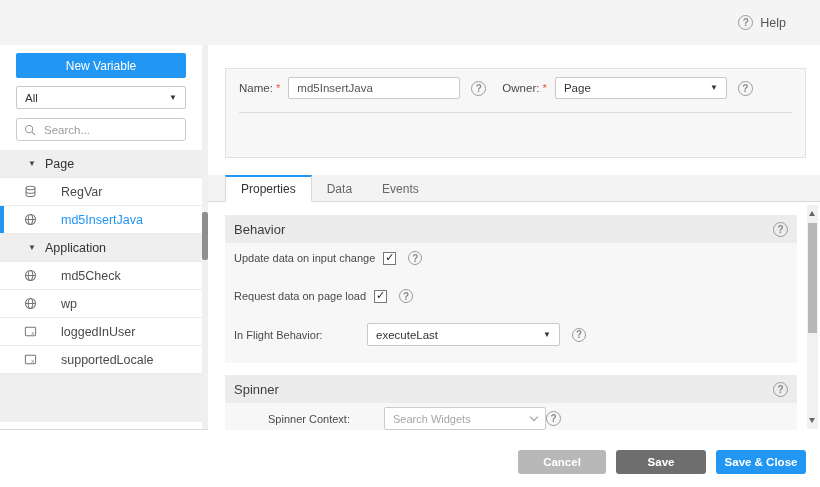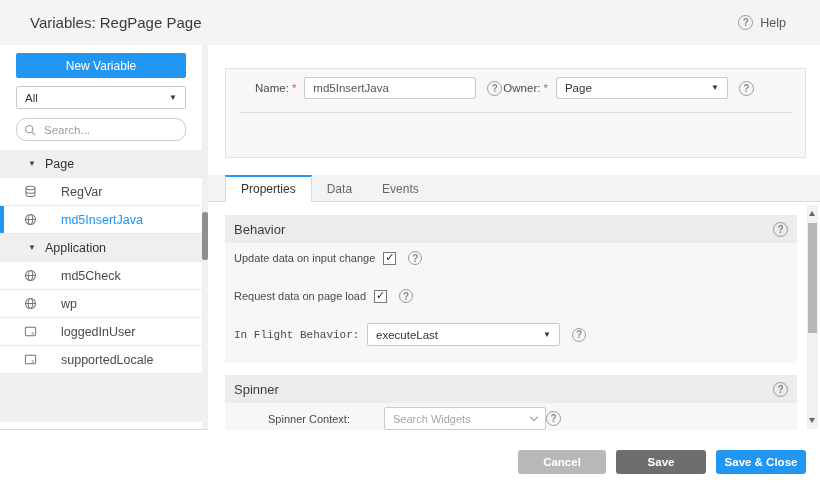--- a/index.html
+++ b/index.html
@@ -24,45 +24,45 @@
   
   .sidebar { position:absolute; left:0; top:45px; width:208px; height:385px; background:#fff; border-bottom:1px solid #d9d9d9; }
   .new-var { position:absolute; left:16px; top:8px; width:170px; height:25px; background:var(--accent,#2196f3);
     color:#fff; border:none; border-radius:2px; font-weight:normal; font-size:12px; font-family:inherit; cursor:pointer; }
   .select { background:#fff; border:1px solid #c9c9c9; border-radius:2px; display:flex; align-items:center;
     padding:0 8px; font-size:11.5px; color:#333; cursor:pointer; }
   .caret { margin-left:auto; font-size:8px; color:#333; line-height:1; }
   .caret::after { content:"▼"; }
   .filter { position:absolute; left:16px; top:41px; width:170px; height:23px; }
   .searchbox { position:absolute; left:16px; top:73px; width:170px; height:23px; background:#fff;
-    border:1px solid #ccc; border-radius:10px; display:flex; align-items:center; gap:6px; padding:0 7px; }
+    border:1px solid #ccc; border-radius:3px; display:flex; align-items:center; gap:6px; padding:0 7px; }
   .searchbox input { border:none; outline:none; flex:1; font-size:11.5px; font-family:inherit; color:#555; background:transparent; min-width:0; }
   .searchbox input::placeholder { color:#9a9a9a; }
   .tree { position:absolute; left:0; top:105px; width:202px; bottom:0; }
   .trow { height:28px; border-bottom:1px solid #eaeaea; display:flex; align-items:center; font-size:12.5px; }
   .tgroup { background:#efefef; color:#333; padding-left:28px; gap:9px; cursor:pointer; }
   .tarr { font-size:8px; color:#444; line-height:1; }
   .tarr::after { content:"▼"; }
   .titem { padding-left:24px; gap:24px; color:#4a4a4a; cursor:pointer; }
   .titem svg { flex:0 0 auto; }
   .titem.selected { box-shadow:inset 4px 0 0 var(--accent,#2196f3); color:var(--accent,#2196f3); }
   .tfiller { height:48px; background:#efefef; }
   .sb-track { position:absolute; right:0; top:0; width:6px; height:100%; background:#f0f0f0; cursor:pointer; }
   .sb-thumb { position:absolute; left:0; top:167px; width:6px; height:48px; background:#8f8f8f; border-radius:2px; }
 
   
   .main { position:absolute; left:208px; top:45px; width:612px; height:385px; background:#fff; border-bottom:1px solid #d9d9d9; }
   .card { position:absolute; left:17px; top:23px; width:581px; height:90px; background:var(--panel_bg,#f7f7f7); border:1px solid #e2e2e2; }
   .frow1 { position:absolute; left:13px; right:13px; top:7px; height:24px; display:flex; align-items:center; }
-  .flb { font-size:11.5px; color:#4a4a4a; white-space:nowrap;margin-left:16px; }
+  .flb { font-size:11.5px; color:#4a4a4a; white-space:nowrap; }
   .req { color:#e25b4d; font-style:normal; margin-left:3px; }
   .name-input { margin-left:8px; width:172px; height:22px; border:1px solid #c9c9c9; border-radius:2px;
     font-size:11.5px; color:#555; padding:0 8px; font-family:inherit; background:#fff; }
   .frow1 .qicon { margin-left:11px; }
-  .owner-lb { margin-left:1px; }
+  .owner-lb { margin-left:16px; }
   .owner-sel { margin-left:8px; width:172px; height:22px; }
   .card .divider { position:absolute; left:13px; right:13px; top:43px; border-top:1px solid #ddd; }
   .frow2 { position:absolute; left:0; right:0; top:56px; height:20px; font-size:11.5px; color:#4a4a4a; }
   .frow2 span { position:absolute; top:3px; white-space:nowrap; }
   .vt-label { left:13px; }
   .vt-value { left:75px; font-weight:bold; color:#333; }
   .tg-label { left:247px; }
   .tg-value { left:285px; font-weight:bold; color:#333; }
 
   .tabs { position:absolute; left:0; top:130px; width:612px; height:27px; background:#f3f3f3;
@@ -75,21 +75,21 @@
   .panel { position:absolute; left:17px; width:572px; background:var(--panel_bg,#f7f7f7); }
   .panel.behavior { top:13px; height:148px; }
   .panel.spinner { top:173px; height:70px; }
   .phead { height:28px; background:var(--section_header_bg,#ececec); display:flex; align-items:center;
     justify-content:space-between; padding:0 9px; font-size:13px; color:#3d3d3d; }
   .pbody { position:relative; height:calc(100% - 28px); }
   .brow { position:absolute; left:9px; display:flex; align-items:center; font-size:11px; color:#4a4a4a; }
   .brow.r1 { top:7px; height:16px; }
   .brow.r2 { top:45px; height:16px; }
   .brow.r3 { top:80px; height:23px; }
-  .brow .lbl-w { width:133px;font-family:Liberation Mono, monospace; }
+  .brow .lbl-w { width:133px; }
   .cb { width:13px; height:13px; border:1px solid #777; background:#fff; margin-left:8px; position:relative; display:inline-block; cursor:pointer; }
   .cb.checked::after { content:"✓"; position:absolute; left:1px; top:-2px; font-size:11px; font-weight:bold; color:#222; }
   .brow .qicon { margin-left:12px; width:14px; height:14px; }
   .ifb-sel { width:193px; height:23px; }
   .srow { position:absolute; left:9px; top:4px; height:23px; display:flex; align-items:center; font-size:11px; color:#4a4a4a;margin-left:34px; }
   .srow .lbl-w2 { width:116px; }
   .combo { width:162px; height:23px; background:#fff; border:1px solid #ccc; border-radius:2px;
     display:flex; align-items:center; padding:0 8px; cursor:pointer; }
   .combo .ph { color:#a6a6a6; font-size:11px;text-align:center; }
   .chev { margin-left:auto; width:6px; height:6px; border-right:1.5px solid #999; border-bottom:1.5px solid #999;
@@ -107,21 +107,20 @@
   .btn { position:absolute; top:20px; height:24px; border:none; border-radius:3px; color:#fff;
     font-weight:bold; font-size:11.5px; font-family:inherit; cursor:pointer; }
   .btn.cancel { left:518px; width:88px; background:var(--cancel_button,#b8b8b8); }
   .btn.save { left:616px; width:90px; background:var(--save_button,#6e6e6e); }
   .btn.primary { left:716px; width:90px; background:var(--accent,#2196f3); }
 </style>
 </head>
 <body>
 
 <div class="hdr">
-  <h1>Variables: RegPage Page</h1>
   <div class="help">
     <span class="qicon"></span>
     <span>Help</span>
   </div>
 </div>
 
 <div class="sidebar">
   <button class="new-var">New Variable</button>
 
   <div class="select filter">

